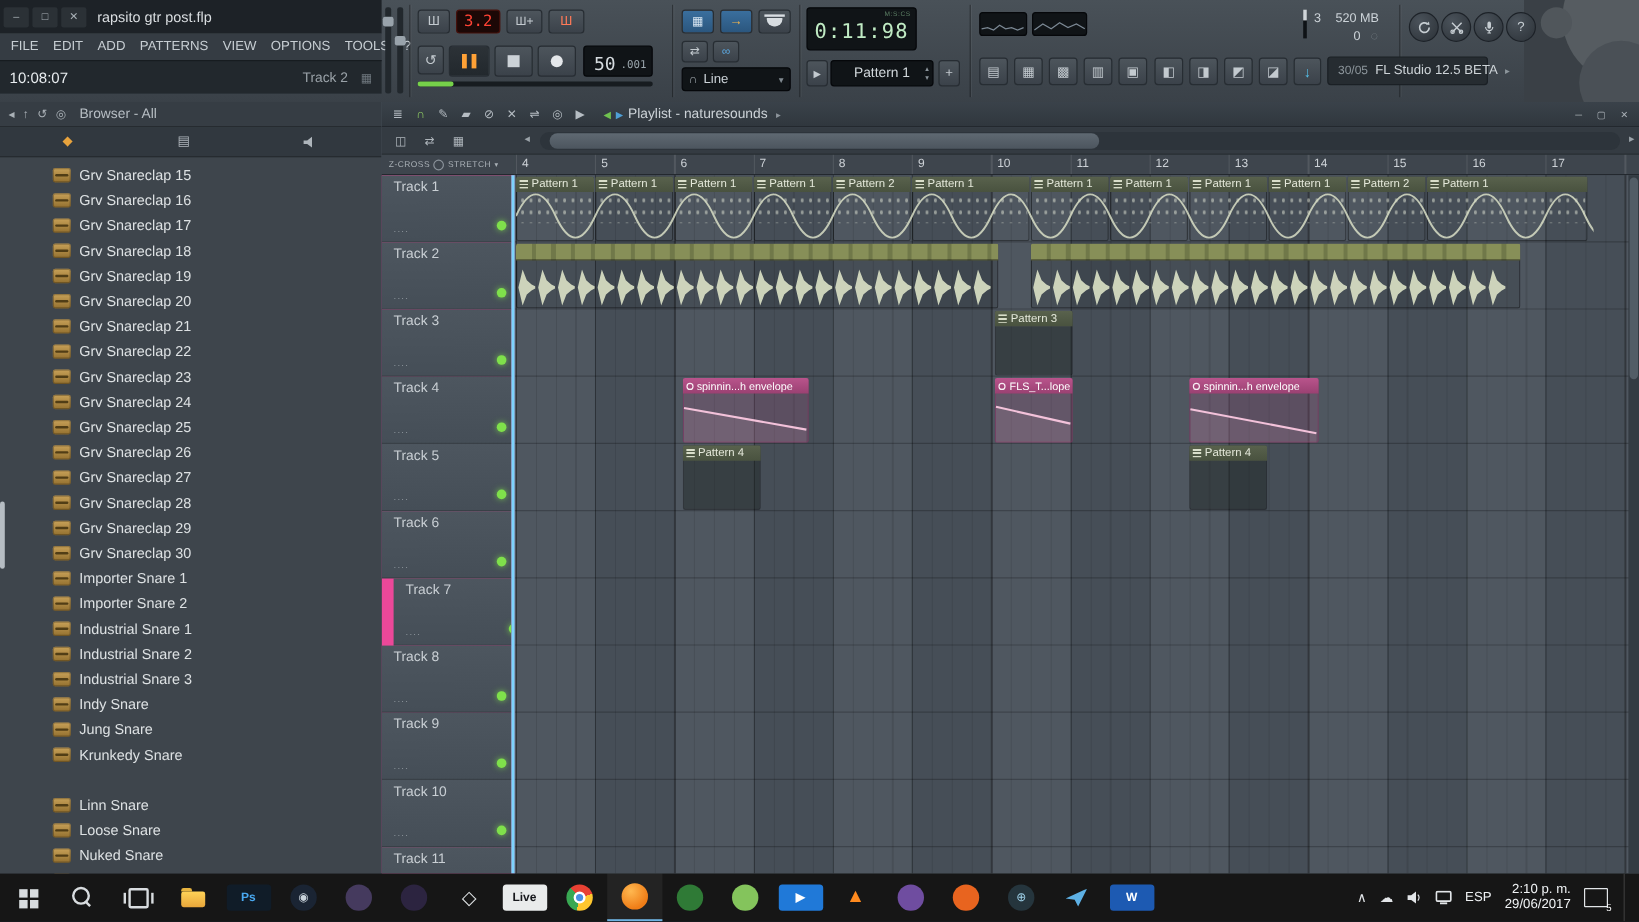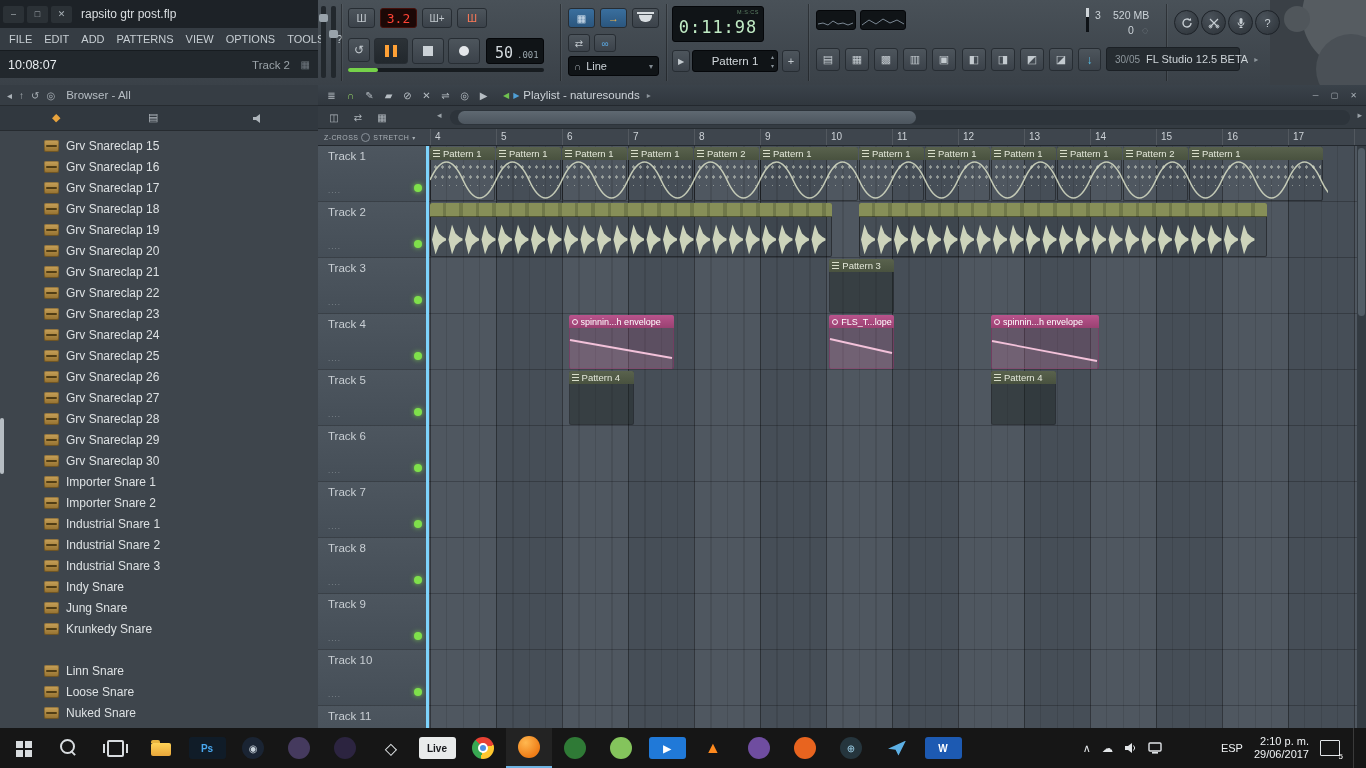--- a/index.html
+++ b/index.html
@@ -143,21 +143,21 @@
   .ic-folder::before{content:"";position:absolute;top:-3px;left:0;width:9px;height:3px;background:#e8b43f;border-radius:2px 2px 0 0;}
   .ic-square{width:37px;height:22px;border-radius:3px;display:flex;align-items:center;justify-content:center;font-size:10px;font-weight:bold;}
   .ic-circle{width:22px;height:22px;border-radius:50%;display:flex;align-items:center;justify-content:center;font-size:10px;}
   .ic-glyph{font-size:16px;}
   .ic-chrome{width:22px;height:22px;border-radius:50%;background:conic-gradient(from -45deg,#e84133 0 33%,#ffc72e 0 66%,#38a852 0 100%);position:relative;}
   .ic-chrome::after{content:"";position:absolute;left:6px;top:6px;width:10px;height:10px;border-radius:50%;background:#4a90e2;border:2px solid #fff;box-sizing:border-box;}
   .ic-fl{width:22px;height:22px;border-radius:50%;background:radial-gradient(circle at 35% 30%,#ffb850,#ef7d17 70%);}
   .ic-plane{width:18px;height:15px;background:#5db0e4;clip-path:polygon(0 55%,100% 0,58% 100%,42% 62%);}
   #tray{position:absolute;right:0;top:0;height:40px;display:flex;align-items:center;gap:11px;padding-right:8px;}
   .tray-ic{color:#e2e5e8;font-size:11px;}
-  #tray-lang{color:#eef1f3;font-size:11px;margin-left:48px;}
+  #tray-lang{color:#eef1f3;font-size:11px;}
   #clock{text-align:right;color:#f0f3f5;font-size:11px;line-height:13px;}
   #action-center{width:20px;height:16px;border:1.5px solid #e2e5e8;border-radius:1px;position:relative;box-sizing:border-box;}
   #ac-badge{position:absolute;right:-4px;bottom:-6px;font-size:8px;color:#fff;}
   #show-desktop{width:4px;height:40px;border-left:1px solid #3a3a3a;margin-left:2px;}
 </style>
 </head>
 <body>
 
 <div id="root">
 
@@ -527,21 +527,21 @@
         <div class="t-head" style="top: 224px;">
           <span class="t-name">Track 5</span>
           <span class="t-sub">....</span>
           <div class="t-led"></div>
         </div>
         <div class="t-head" style="top: 280px;">
           <span class="t-name">Track 6</span>
           <span class="t-sub">....</span>
           <div class="t-led"></div>
         </div>
-        <div class="t-head" style="top: 336px;">
+        <div class="t-head" style="top: 336px; margin-left: 10px;">
           <span class="t-name">Track 7</span>
           <span class="t-sub">....</span>
           <div class="t-led"></div>
         </div>
         <div class="t-head" style="top: 392px;">
           <span class="t-name">Track 8</span>
           <span class="t-sub">....</span>
           <div class="t-led"></div>
         </div>
         <div class="t-head" style="top: 448px;">

